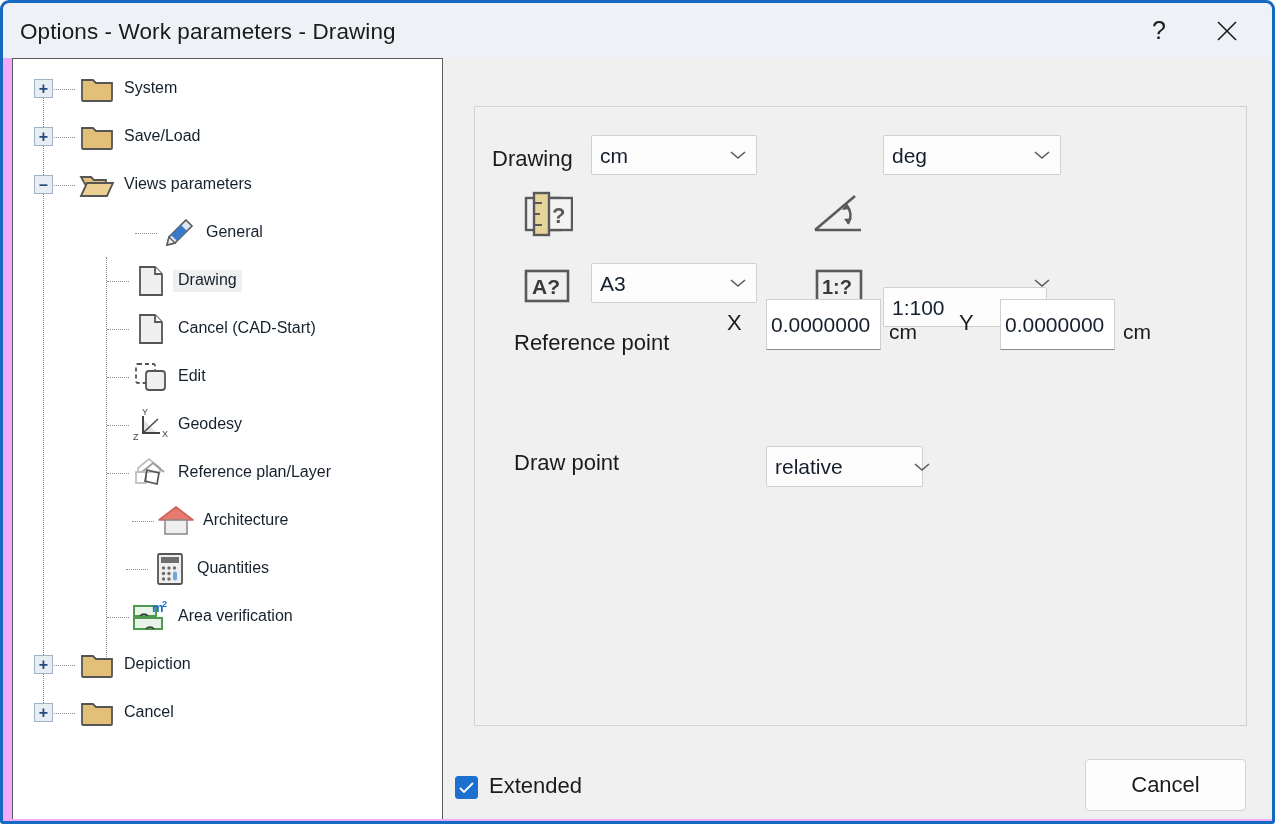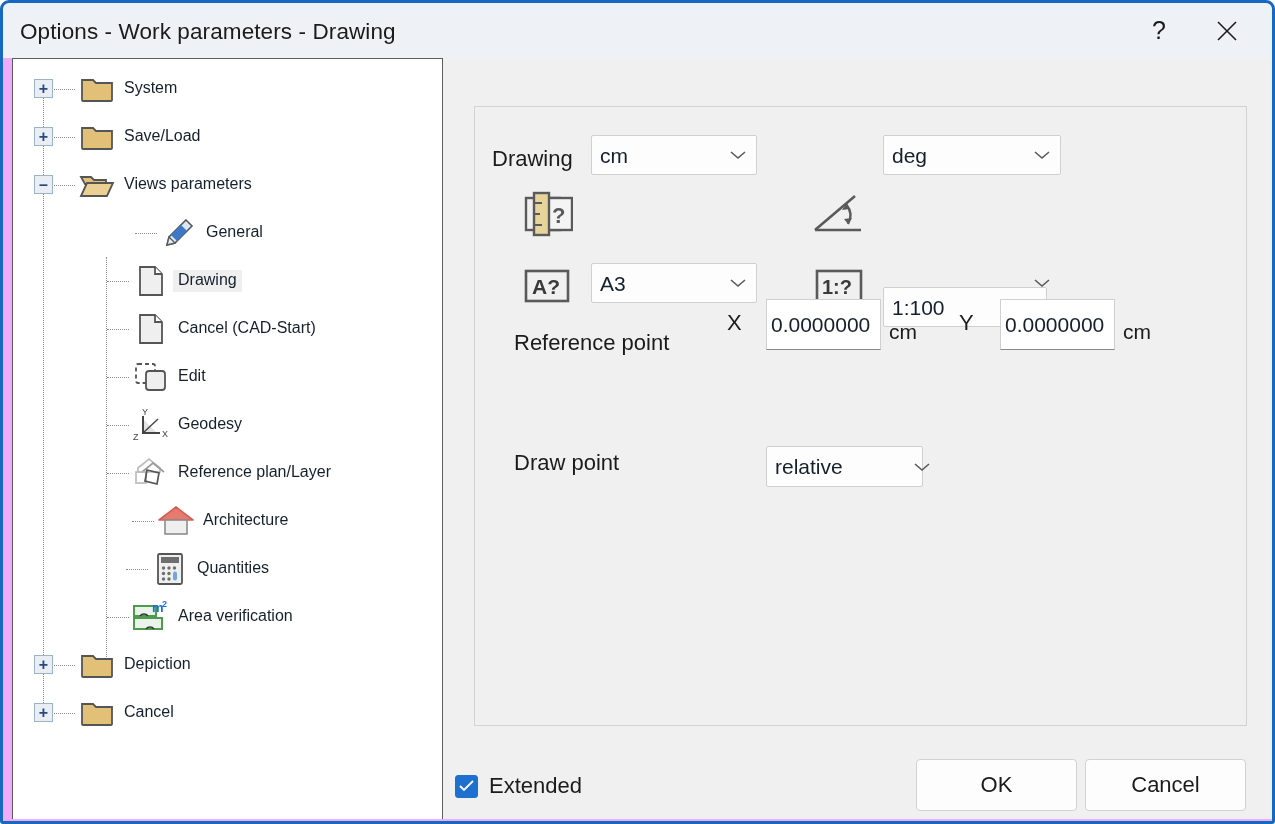--- a/index.html
+++ b/index.html
@@ -136,21 +136,21 @@
     color: #16202c;
     padding: 0 4px;
   }
   .unit {
     position: absolute; font-size: 21px; color: #1b1b1b;
   }
 
   
   #checkbox-row {
     position: absolute; left: 452px; top: 770px;
-    display: flex; align-items: center; gap: 11px;
+    display: flex; align-items: flex-end; gap: 11px;
   }
   #extended-box {
     width: 23px; height: 23px;
     background: #1d6fd0; border: 1px solid #1d6fd0;
     border-radius: 3px;
     display: flex; align-items: center; justify-content: center;
   }
   #extended-label { font-size: 22px; color: #1b1b1b; }
 
   .dlg-btn {
@@ -463,16 +463,15 @@
 
   <div id="checkbox-row">
     <div id="extended-box">
       <svg width="15" height="12" viewBox="0 0 15 12">
         <path d="M1 6 L5 10 L14 1" fill="none" stroke="#ffffff" stroke-width="1.8"></path>
       </svg>
     </div>
     <div id="extended-label">Extended</div>
   </div>
 
-  <button class="dlg-btn" id="ok-btn">OK</button>
   <button class="dlg-btn" id="cancel-btn">Cancel</button>
 
 </div>
 
 </body></html>

